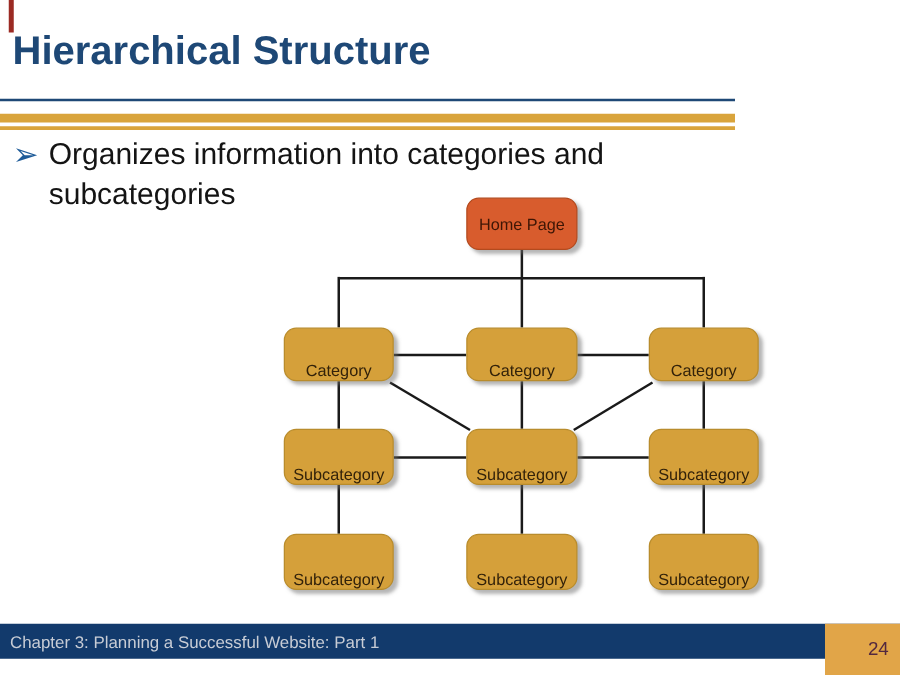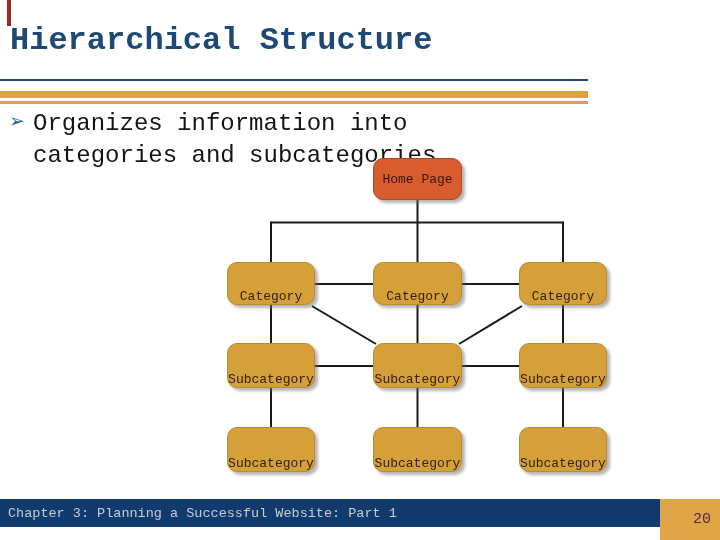--- a/index.html
+++ b/index.html
@@ -1,18 +1,18 @@
 <!DOCTYPE html>
 <html><head>
 <meta charset="utf-8">
 <style>
   html,body{margin:0;padding:0;background:#ffffff;}
   .slide{
     position:relative;width:720px;height:540px;background:#ffffff;overflow:hidden;
-    font-family:Liberation Mono, monospace;
+    font-family:Liberation Sans, sans-serif;
   }
   
   .accent-mark{position:absolute;left:7px;top:0;width:4px;height:26px;background:#9b2a23;}
   
   .title{
     position:absolute;left:10px;top:22px;width:600px;
     font-size:32px;font-weight:bold;color:#1e4876;letter-spacing:0px;
   }
   
   .rule-navy{position:absolute;left:0;top:79px;width:588px;height:2px;background:#1e4876;}
@@ -133,16 +133,16 @@
     <span>Subcategory</span>
   </div>
   <div class="node node-gold n-sub2c">
     <span>Subcategory</span>
   </div>
 
   <div class="footer-bar">
     <span class="footer-text">Chapter 3: Planning a Successful Website: Part 1</span>
   </div>
   <div class="page-badge">
-    <span class="page-num">20</span>
+    <span class="page-num">24</span>
   </div>
 
 </div>
 
 </body></html>

